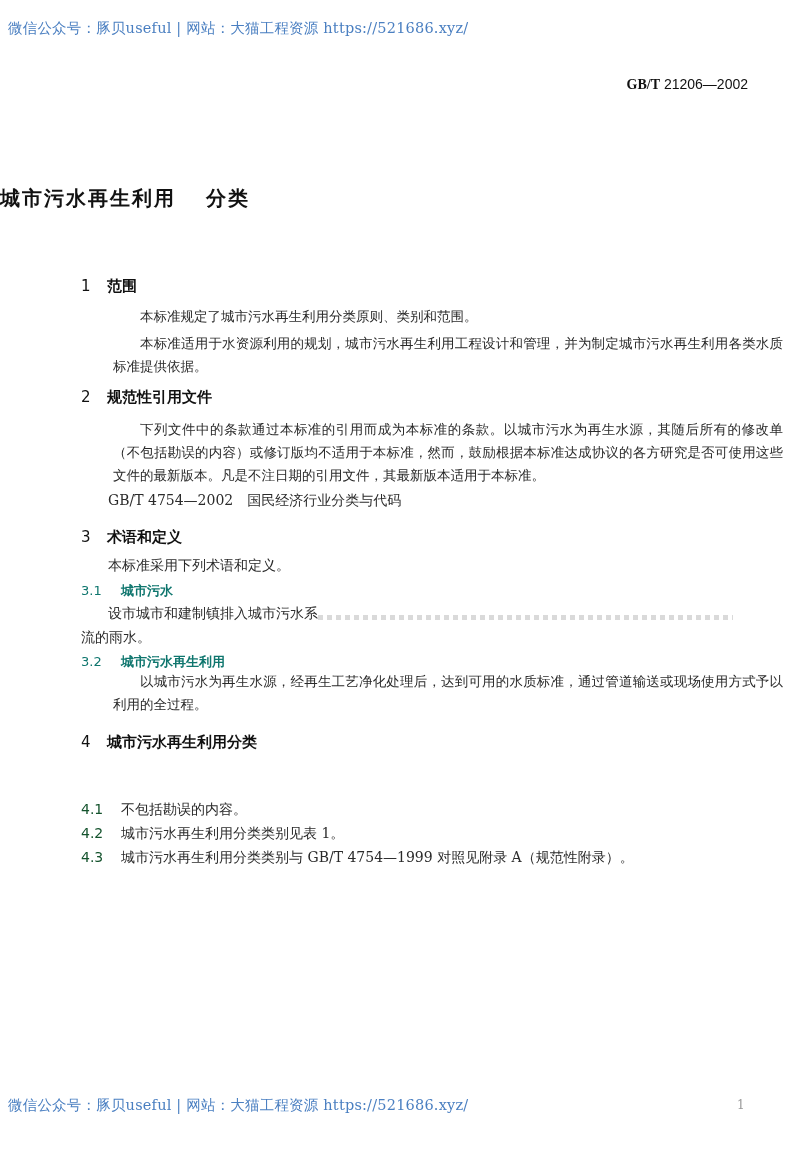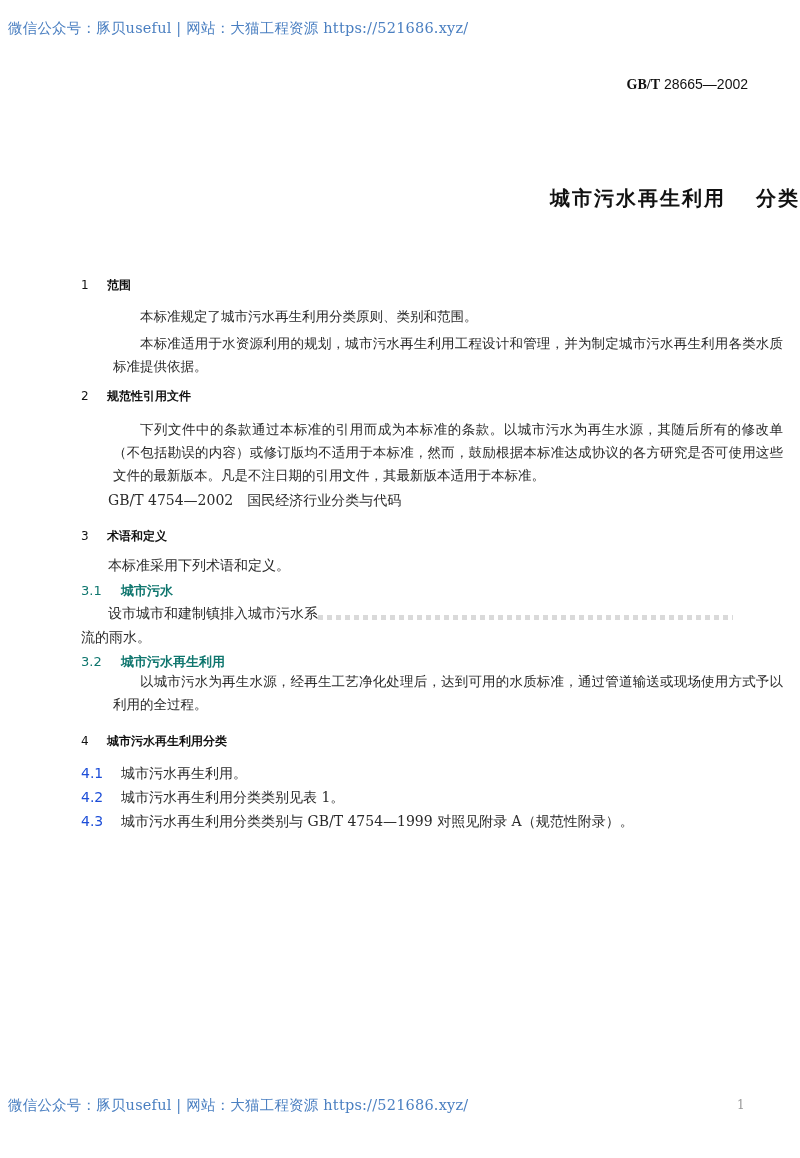--- a/index.html
+++ b/index.html
@@ -17,66 +17,66 @@
     }
     .wm-top { top: 19px; }
     .wm-bottom { top: 1096px; }
     .std-no {
       top: 76px; right: 52px;
       font-family: "Liberation Sans", "DejaVu Sans", sans-serif;
       font-size: 14px; color: #111;
     }
     .std-no b { font-family: "Liberation Serif", serif; font-weight: bold; margin-left: 28px; }
     .doc-title {
-      top: 185px; left: 0; width: 800px; text-align: right;
+      top: 185px; left: 0; width: 800px; text-align: left;
       font-family: "DejaVu Sans", sans-serif; font-size: 20px; font-weight: bold;
       letter-spacing: 2px; color: #111;
     }
     .doc-title .gap { display: inline-block; width: 30px; }
     .h1 {
       left: 81px; font-family: "DejaVu Sans", sans-serif;
-      font-size: 12px; font-weight: bold; color: #111; white-space: nowrap;
+      font-size: 15px; font-weight: bold; color: #111; white-space: nowrap;
     }
     .h1 .num { display: inline-block; width: 26px; font-weight: normal; }
     .h2 {
       left: 81px; font-family: "DejaVu Sans", sans-serif;
       font-size: 13px; font-weight: bold; color: #0f766e; white-space: nowrap;
     }
     .h2 .num { display: inline-block; width: 40px; font-weight: normal; }
     .para {
       left: 81px; width: 670px;
       font-size: 13.5px; line-height: 23px; color: #2a2a2a;
       text-align: justify; text-indent: 27px; margin-left: 32px;
     }
     .line {
       left: 81px; font-size: 14px; color: #2a2a2a; white-space: nowrap;
     }
     .line.indent { left: 108px; }
     .clause .num {
       display: inline-block; width: 40px;
-      font-family: "DejaVu Sans", sans-serif; color: #1d4ed8;
+      font-family: "DejaVu Sans", sans-serif; color: #14532d; margin-top: 36px;
     }
     .faded-tail {
       display: inline-block; width: 415px; height: 5px; vertical-align: -2px;
       background: repeating-linear-gradient(90deg, #bbb 0 5px, transparent 5px 9px);
       opacity: 0.55;
     }
     .page-num {
       top: 1098px; left: 737px; font-size: 12px; color: #999;
       font-family: "DejaVu Serif", serif;
     }
   </style>
 </head>
 <body>
 
 <div class="abs watermark wm-top">微信公众号：豚贝useful | 网站：大猫工程资源 https://521686.xyz/</div>
 
 <div class="abs std-no">
   <b>GB/T</b>
-  <span>28665—2002</span>
+  <span>21206—2002</span>
 </div>
 
 <div class="abs doc-title">
   <span>城市污水再生利用</span><span class="gap"></span><span>分类</span>
 </div>
 
 <div class="abs h1" style="top:277px">
   <span class="num">1</span><span>范围</span>
 </div>
 <div class="abs para" style="top:305px">本标准规定了城市污水再生利用分类原则、类别和范围。</div>
@@ -103,21 +103,21 @@
 
 <div class="abs h2" style="top:653px">
   <span class="num">3.2</span><span>城市污水再生利用</span>
 </div>
 <div class="abs para" style="top:670px">以城市污水为再生水源，经再生工艺净化处理后，达到可用的水质标准，通过管道输送或现场使用方式予以利用的全过程。</div>
 
 <div class="abs h1" style="top:733px">
   <span class="num">4</span><span>城市污水再生利用分类</span>
 </div>
 <div class="abs line clause" style="top:765px">
-  <span class="num">4.1</span><span>城市污水再生利用。</span>
+  <span class="num">4.1</span><span>不包括勘误的内容。</span>
 </div>
 <div class="abs line clause" style="top:789px">
   <span class="num">4.2</span><span>城市污水再生利用分类类别见表 1。</span>
 </div>
 <div class="abs line clause" style="top:813px">
   <span class="num">4.3</span><span>城市污水再生利用分类类别与 GB/T 4754—1999 对照见附录 A（规范性附录）。</span>
 </div>
 
 <div class="abs watermark wm-bottom">微信公众号：豚贝useful | 网站：大猫工程资源 https://521686.xyz/</div>
 <div class="abs page-num">1</div>

